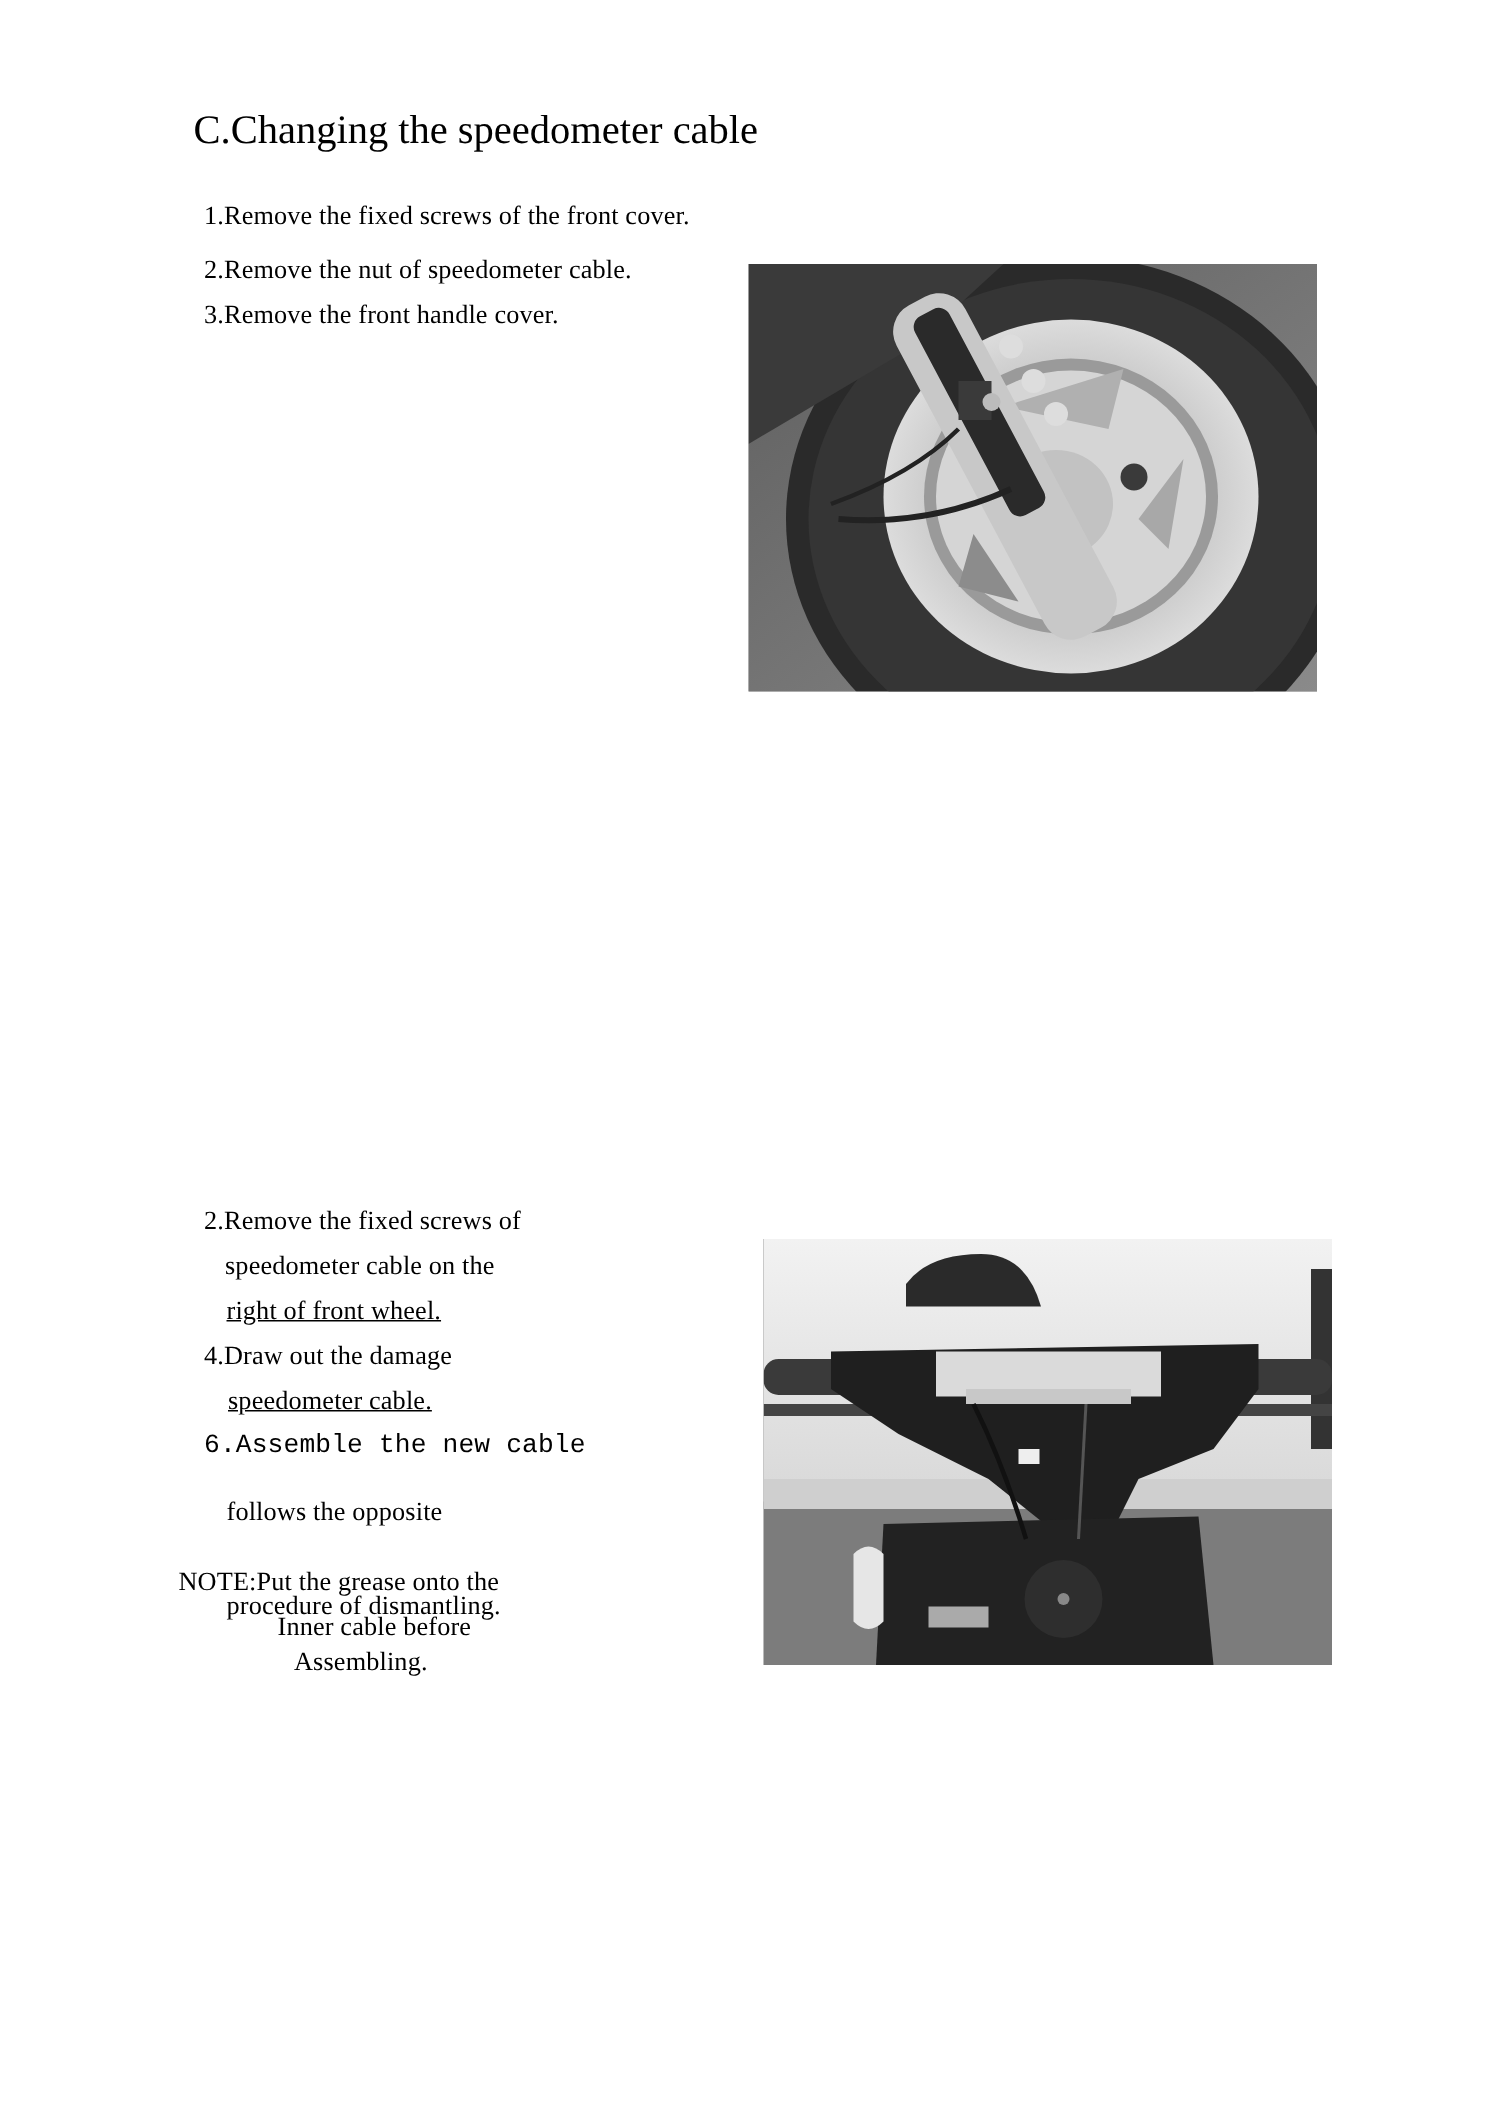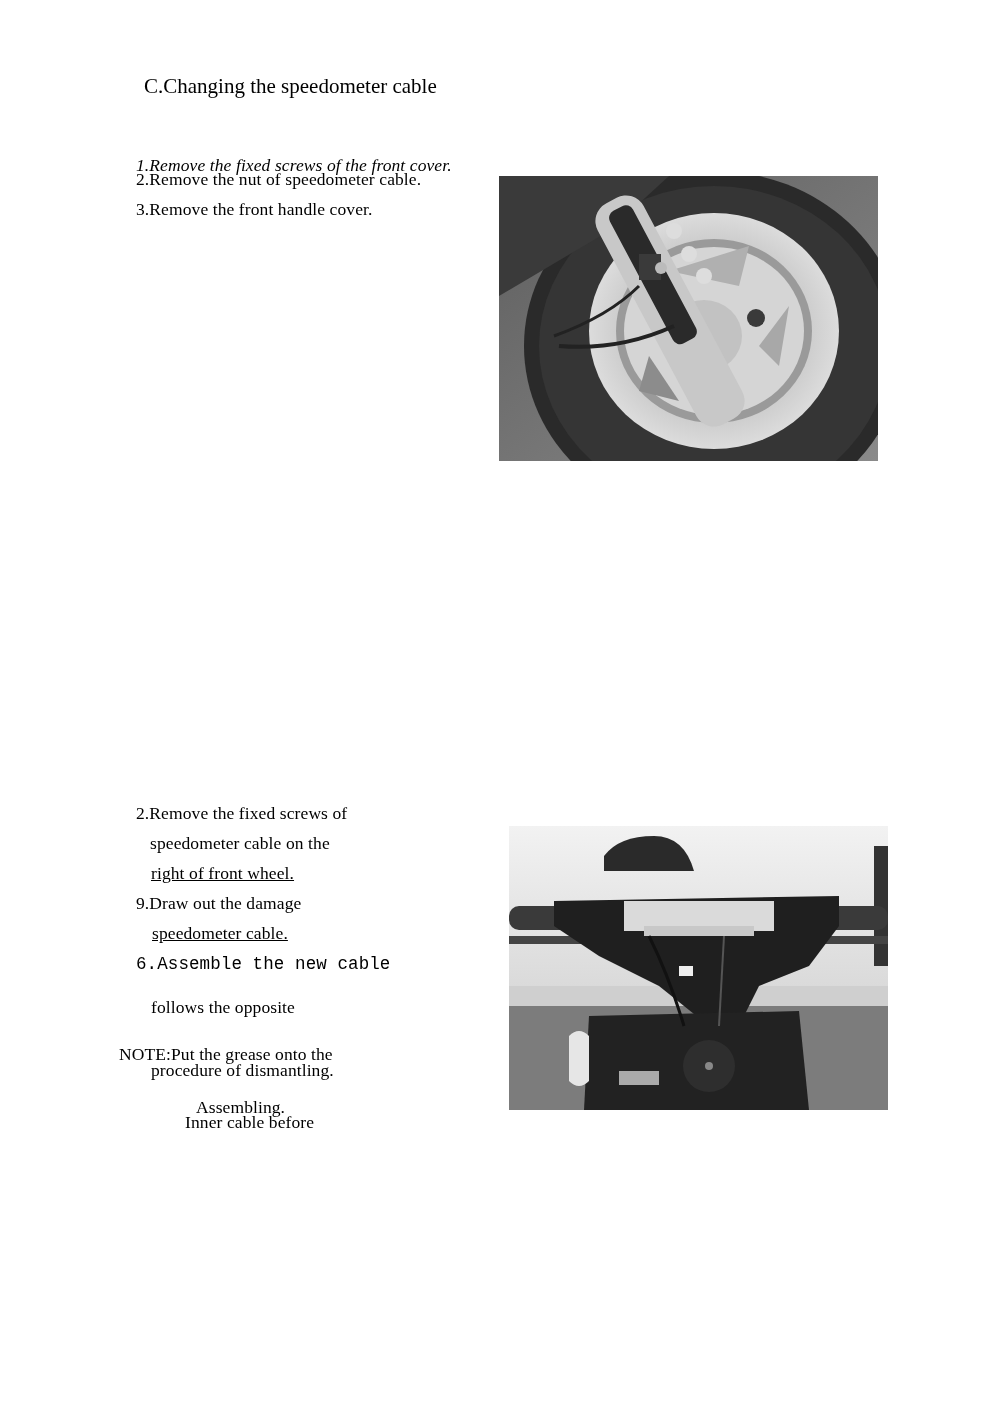--- a/index.html
+++ b/index.html
@@ -10,23 +10,23 @@
     body {
       width: 1000px;
       height: 1412px;
       position: relative;
       overflow: hidden;
       font-family: "Liberation Serif", "DejaVu Serif", serif;
       color: #000;
     }
     .title {
       position: absolute;
-      left: 144px;
+      left: 129px;
       top: 72px;
-      font-size: 21px;
+      font-size: 27px;
       line-height: 28px;
       white-space: nowrap;
     }
     .line {
       position: absolute;
       font-size: 17.5px;
       line-height: 22px;
       white-space: nowrap;
       letter-spacing: 0.1px;
     }
@@ -36,21 +36,21 @@
     }
     .photo svg { display: block; }
   </style>
 </head>
 <body>
 
 <div>
 
   <div class="title">C.Changing the speedometer cable</div>
 
-  <div class="line" style="left:136px; top:154px;font-style:italic;">1.Remove the fixed screws of the front cover.</div>
+  <div class="line" style="left:136px; top:132px;">1.Remove the fixed screws of the front cover.</div>
   <div class="line" style="left:136px; top:168px;">2.Remove the nut of speedometer cable.</div>
   <div class="line" style="left:136px; top:198px;">3.Remove the front handle cover.</div>
 
   <div class="photo" style="left:499px; top:176px; width:379px; height:285px; background:#6a6a6a;">
     <svg width="379" height="285" viewBox="0 0 379 285">
       <defs>
         <linearGradient id="ground1" x1="0" y1="0" x2="1" y2="1">
           <stop offset="0" stop-color="#5e5e5e"></stop>
           <stop offset="1" stop-color="#8a8a8a"></stop>
         </linearGradient>
@@ -80,27 +80,27 @@
       <path d="M55 160 Q110 140 140 110" stroke="#222" stroke-width="3" fill="none"></path>
       <path d="M60 170 Q120 175 175 150" stroke="#222" stroke-width="4" fill="none"></path>
       <rect x="140" y="78" width="22" height="26" fill="#3a3a3a"></rect>
       <circle cx="162" cy="92" r="6" fill="#bbbbbb"></circle>
     </svg>
   </div>
 
   <div class="line" style="left:136px; top:802px;">2.Remove the fixed screws of</div>
   <div class="line" style="left:150px; top:832px;">speedometer cable on the</div>
   <div class="line" style="left:151px; top:862px;text-decoration:underline;">right of front wheel.</div>
-  <div class="line" style="left:136px; top:892px;">9.Draw out the damage</div>
+  <div class="line" style="left:136px; top:892px;">4.Draw out the damage</div>
   <div class="line" style="left:152px; top:922px;text-decoration:underline;">speedometer cable.</div>
   <div class="line" style="left:136px; top:953px;font-family:Liberation Mono, monospace;">6.Assemble the new cable</div>
   <div class="line" style="left:151px; top:983px;margin-top:13px;">follows the opposite</div>
   <div class="line" style="left:151px; top:1059px;">procedure of dismantling.</div>
   <div class="line" style="left:119px; top:1043px;text-align:center;">NOTE:Put the grease onto the</div>
-  <div class="line" style="left:185px; top:1073px;margin-top:38px;">Inner cable before</div>
+  <div class="line" style="left:185px; top:1073px;">Inner cable before</div>
   <div class="line" style="left:196px; top:1096px;">Assembling.</div>
 
   <div class="photo" style="left:509px; top:826px; width:379px; height:284px; background:#8a8a8a;">
     <svg width="379" height="284" viewBox="0 0 379 284">
       <defs>
         <linearGradient id="wall2" x1="0" y1="0" x2="0" y2="1">
           <stop offset="0" stop-color="#f2f2f2"></stop>
           <stop offset="1" stop-color="#d8d8d8"></stop>
         </linearGradient>
       </defs>

